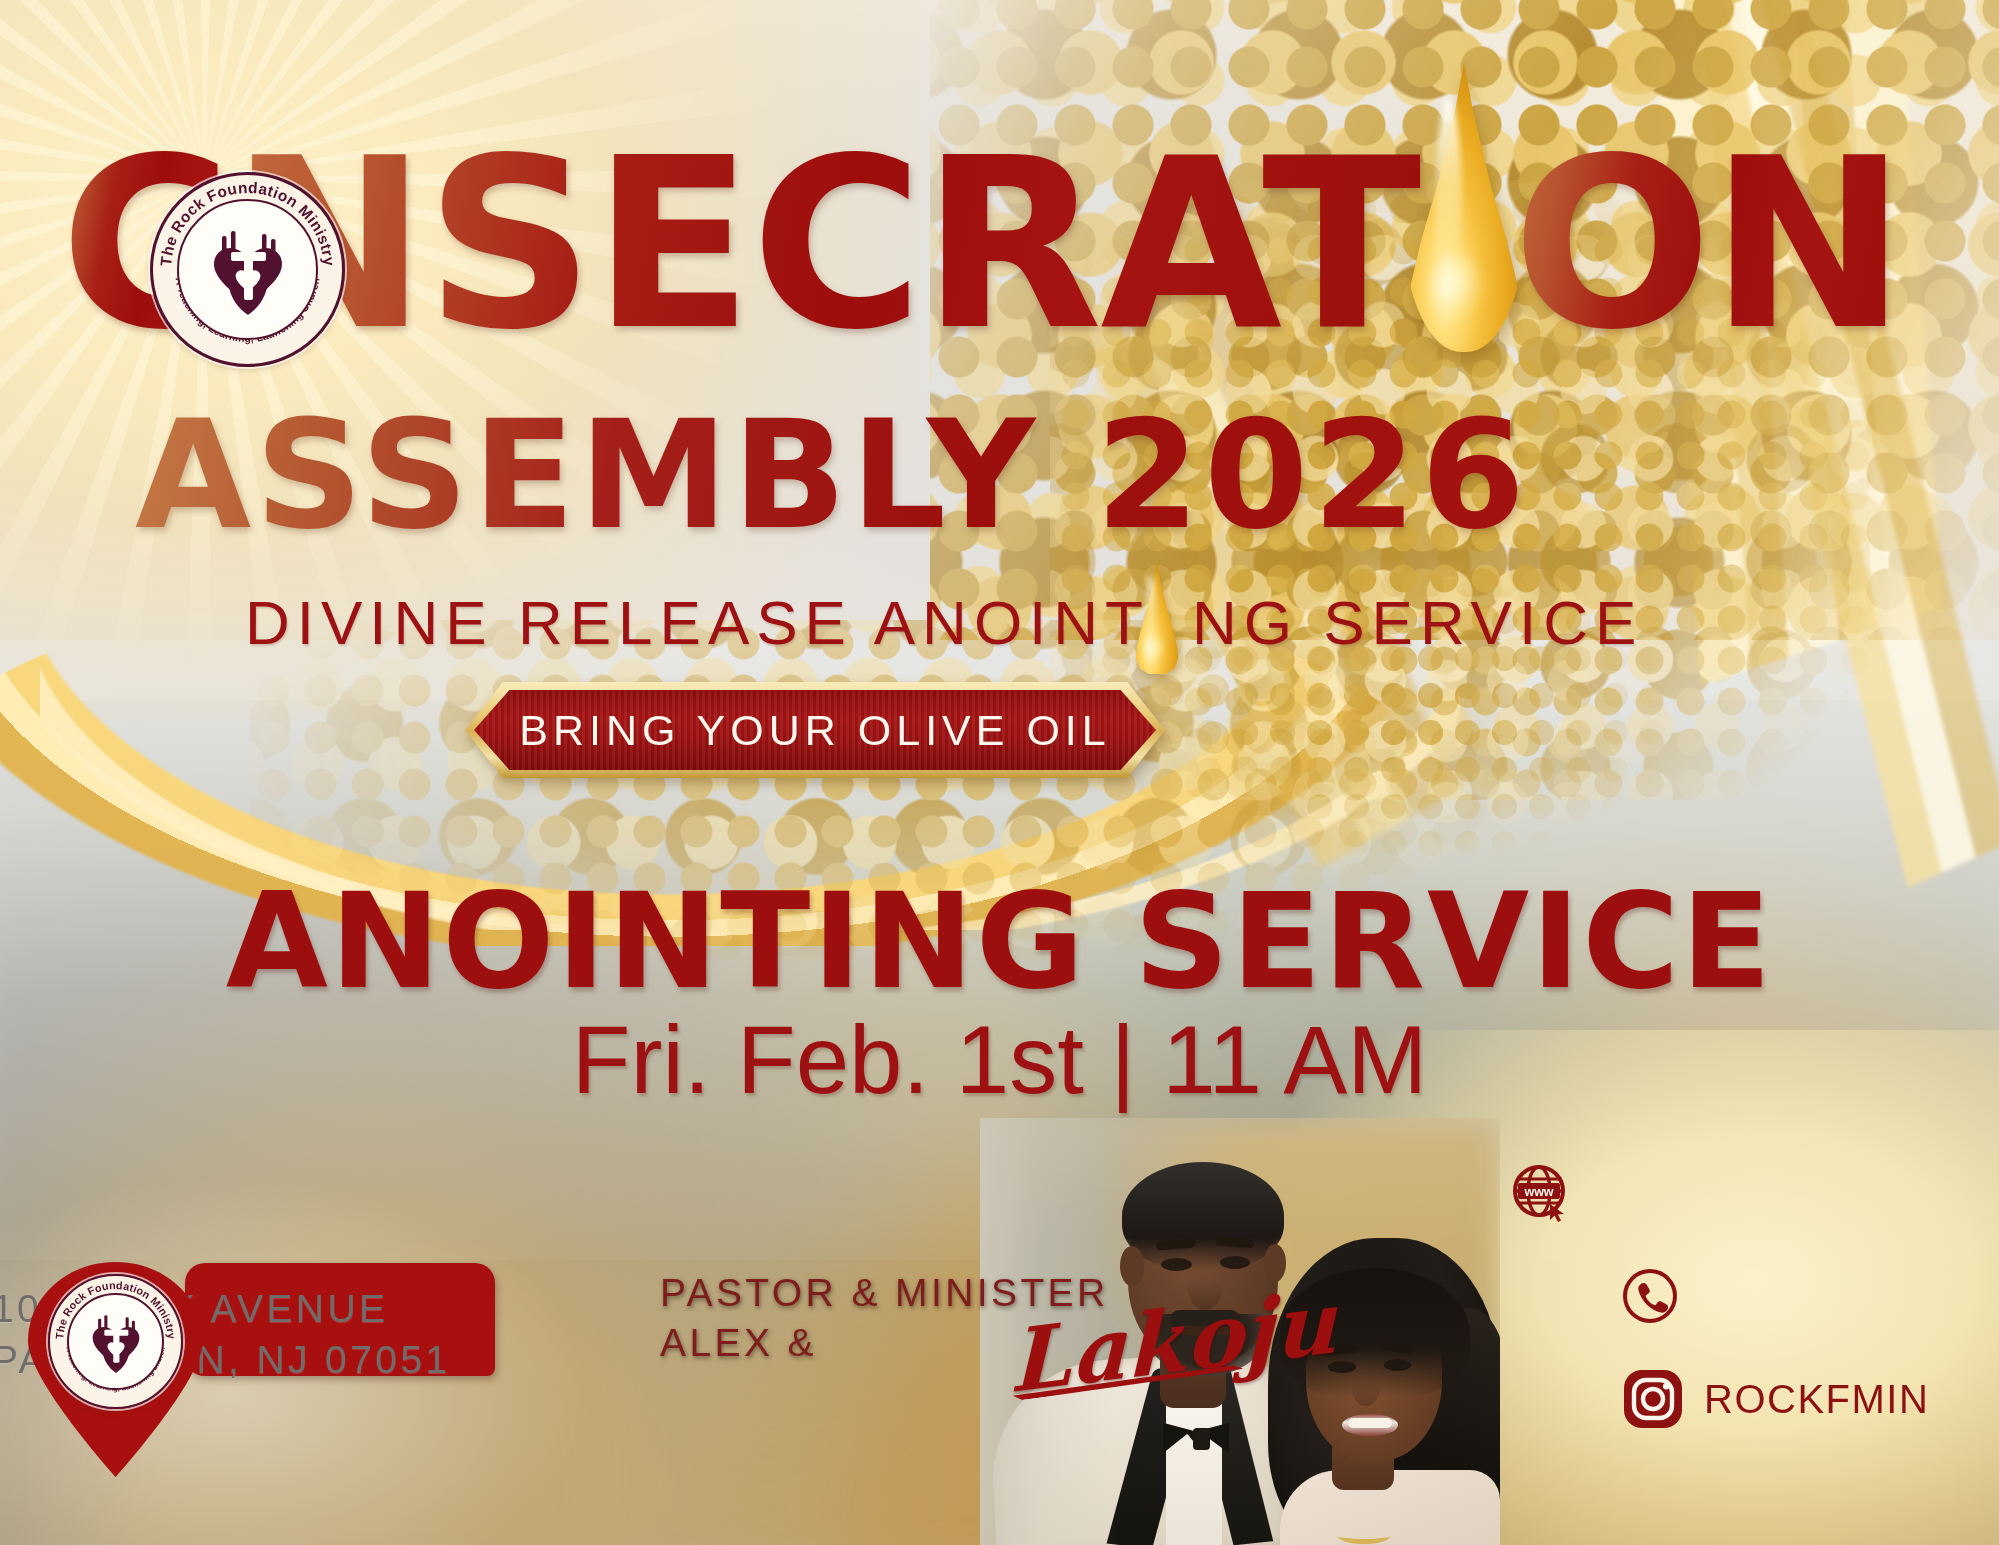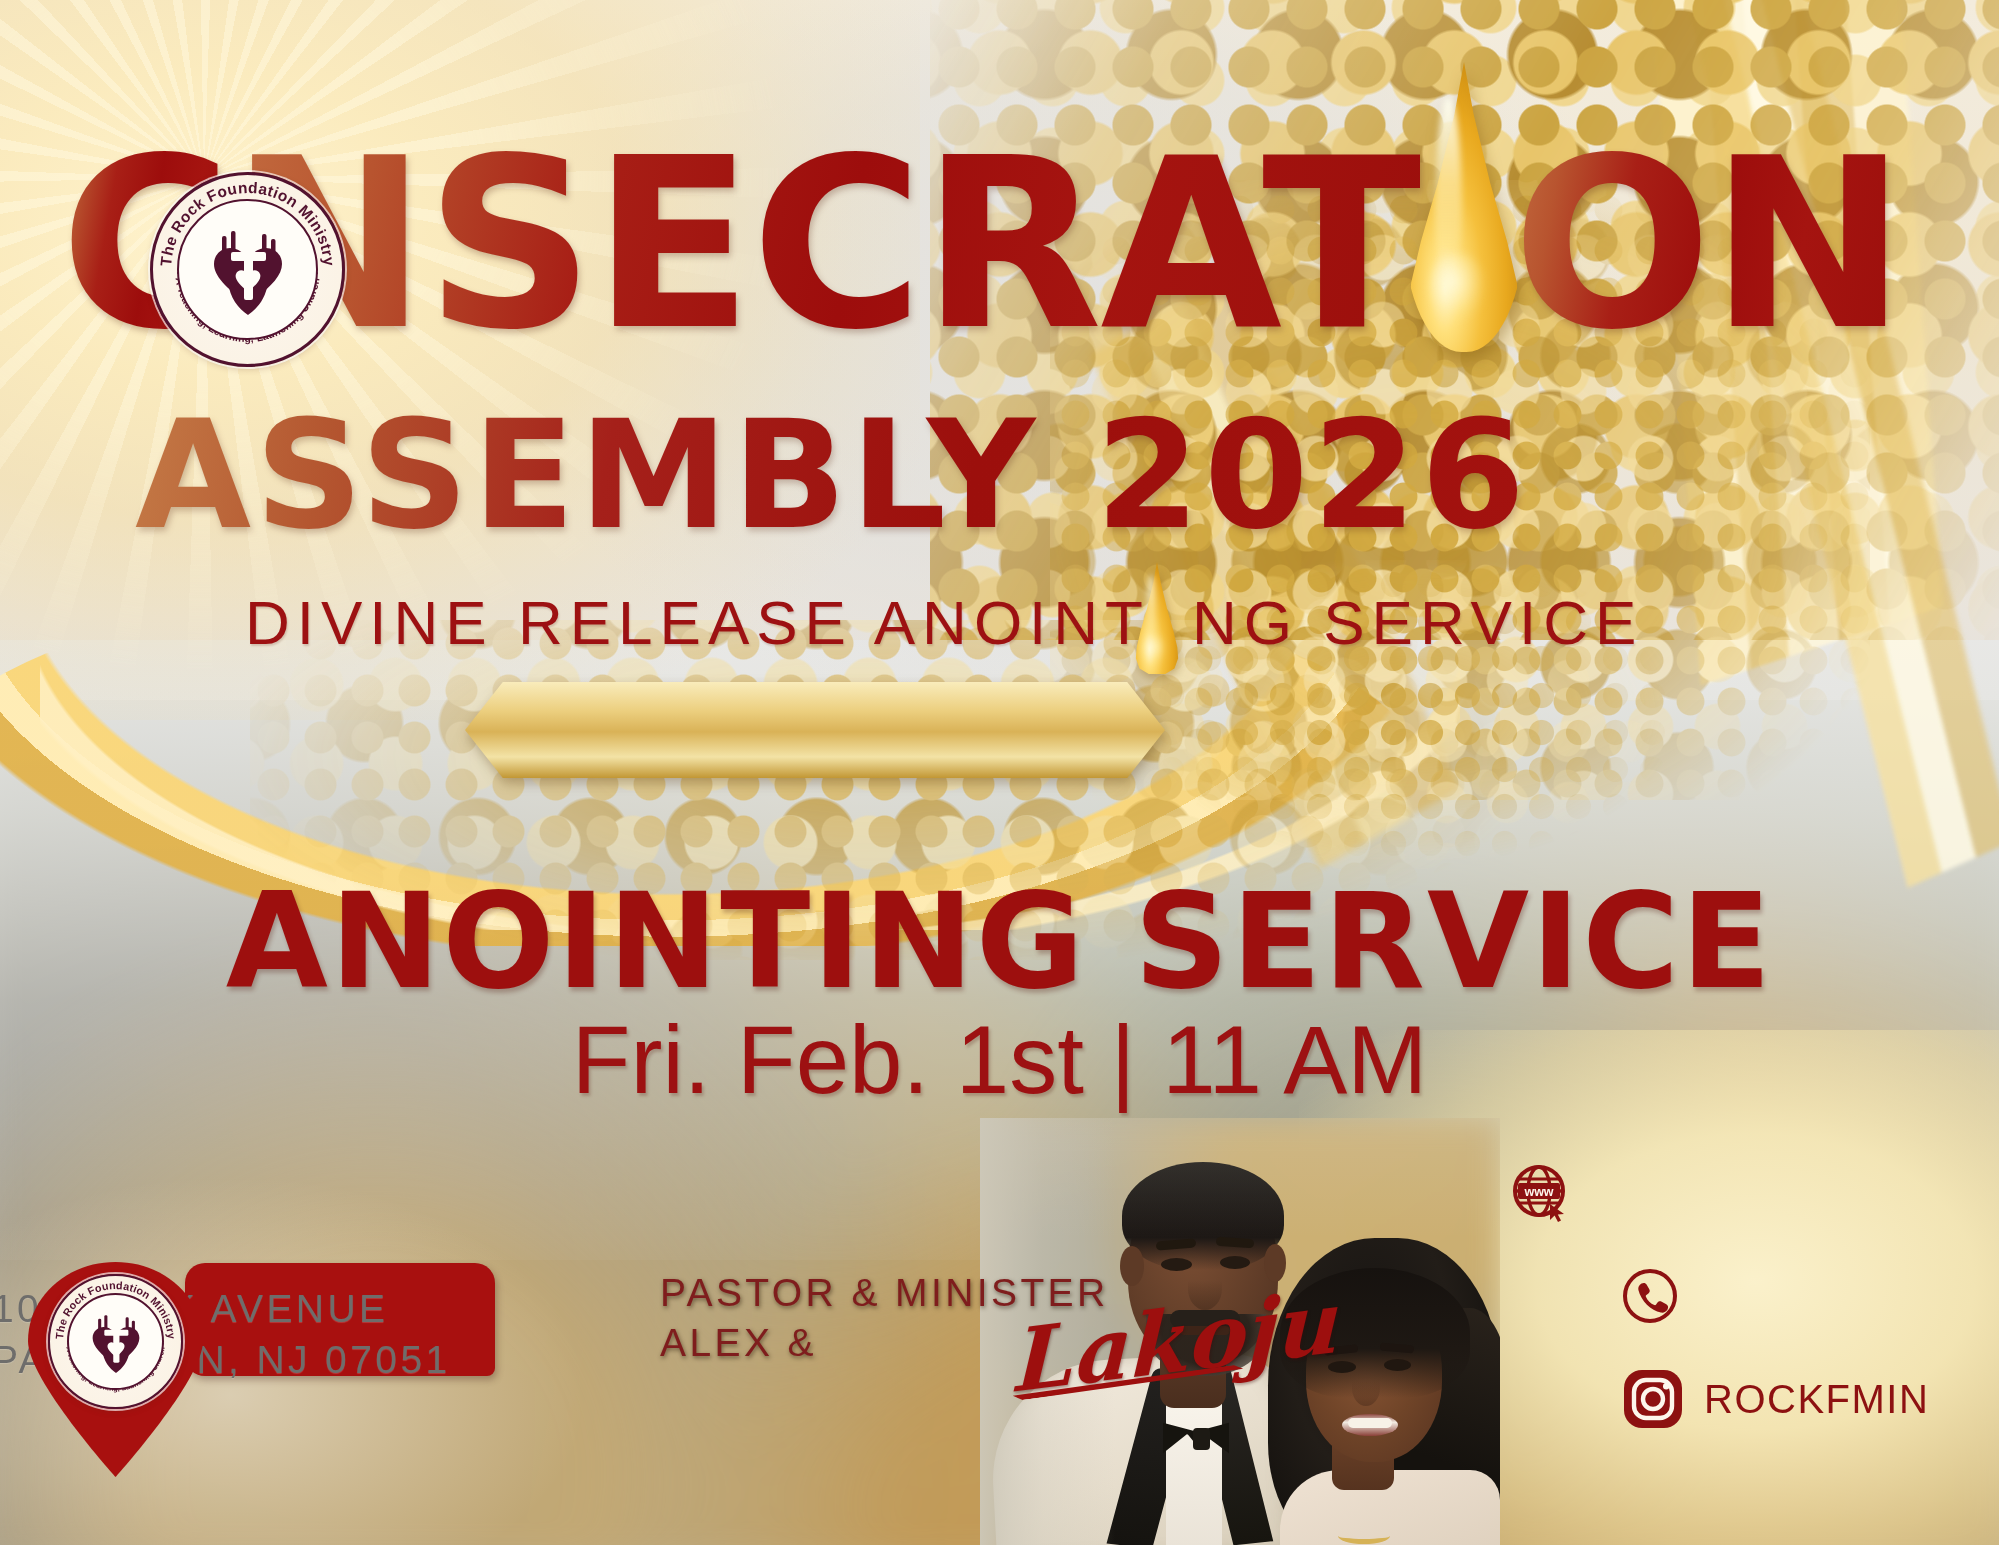--- a/index.html
+++ b/index.html
@@ -492,20 +492,23 @@
       <g fill="#fffdf8">
         <rect x="44" y="16" width="9" height="62" rx="2"></rect>
         <rect x="31" y="30" width="35" height="9" rx="2"></rect>
         <path d="M48 52 C44 47 38 47 36 52 C34 57 40 63 48 70 C56 63 62 57 60 52 C58 47 52 47 48 52 Z"></path>
       </g>
     </svg>
   </div>
 
   <div class="pill-wrap">
     <div class="pill-gold"></div>
+    <div class="pill-red">
+      <span class="pill-text">BRING YOUR OLIVE OIL</span>
+    </div>
   </div>
 
   <div class="event-title">ANOINTING SERVICE</div>
   <div class="event-when">Fri. Feb. 1st | 11 AM</div>
 
   <div class="couple">
     <div class="photo-bg"></div>
     <div class="m-suit"></div>
       <div class="m-lapel"></div>
       <div class="m-lapel2"></div>

